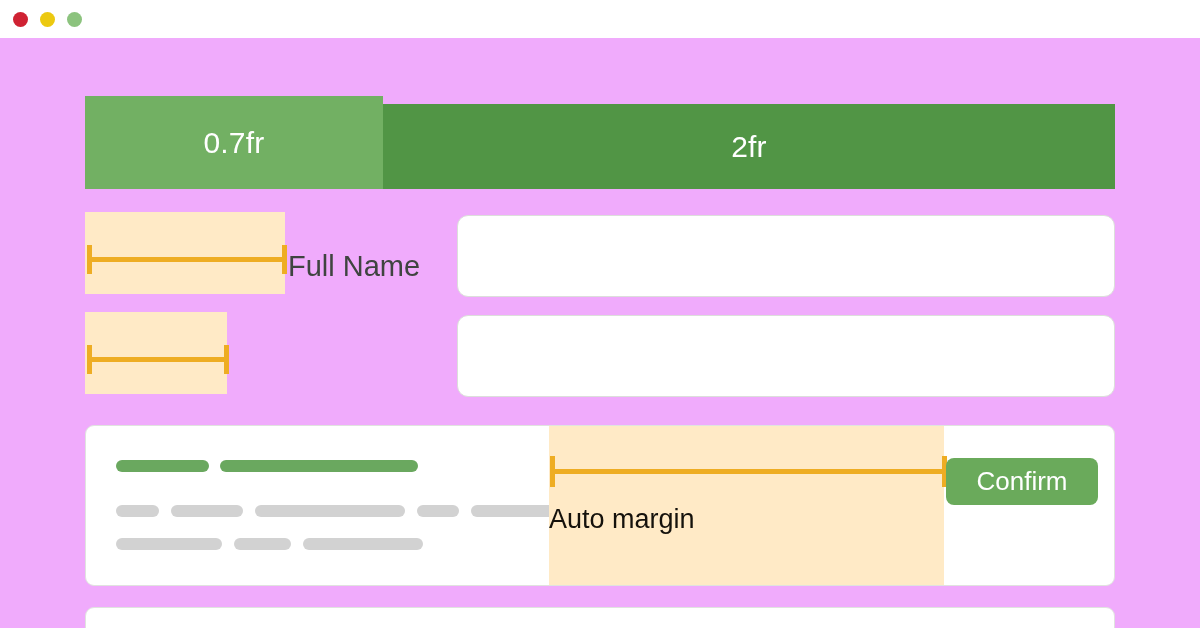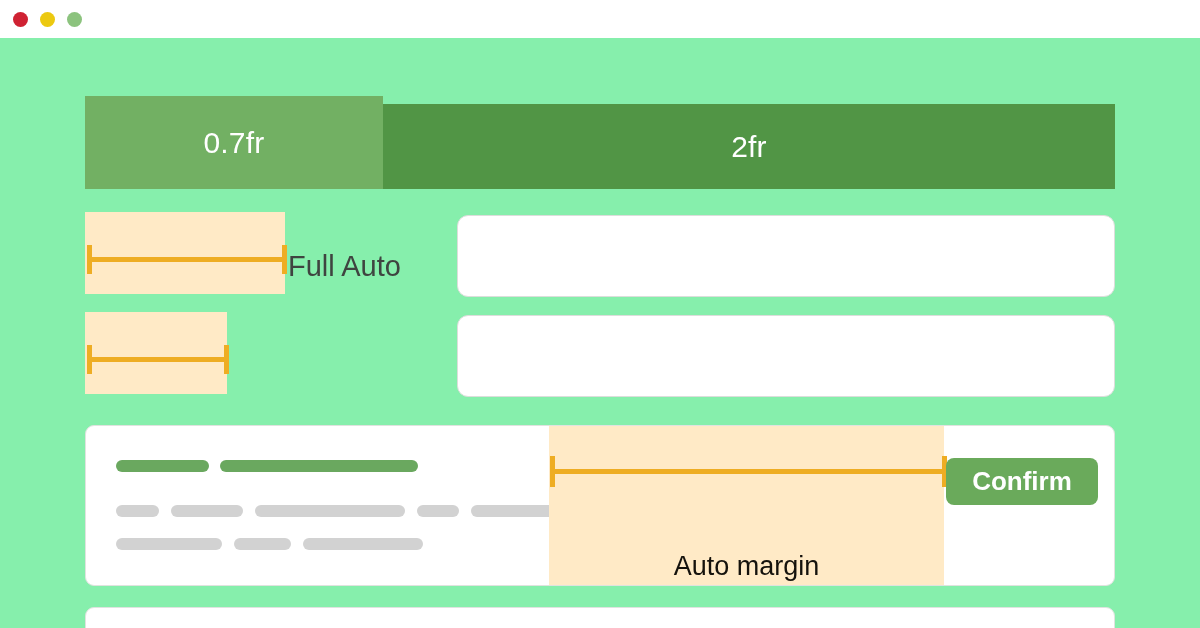--- a/index.html
+++ b/index.html
@@ -11,21 +11,21 @@
     height: 628px;
     overflow: hidden;
     font-family: "Liberation Sans", sans-serif;
     background: #e7f2e4;
   }
 
   .screen {
     position: relative;
     width: 1200px;
     height: 628px;
-    background: #86efac;
+    background: #f0abfc;
     overflow: hidden;
   }
 
   
   .titlebar {
     position: absolute;
     left: 0; top: 0;
     width: 1200px;
     height: 38px;
     background: #ffffff;
@@ -179,45 +179,43 @@
     background: #eead23;
   }
   .card-measure::before { left: 0; }
   .card-measure::after  { right: 0; }
 
   .auto-margin-text {
     position: absolute;
     left: 463px;
     top: 80px;
     width: 395px;
-    text-align: center;
+    text-align: left;
     font-size: 27px;
     color: #15120c;
     line-height: 1;
-    margin-top: 47px;
   }
 
   .confirm-btn {
     position: absolute;
     left: 860px;
     top: 32px;
     width: 152px;
     height: 47px;
     background: #6aaa5b;
     color: #ffffff;
     border: none;
     border-radius: 8px;
     font-size: 26px;
     font-family: "Liberation Sans", sans-serif;
     display: flex;
     align-items: center;
     justify-content: center;
     padding: 0;
     cursor: pointer;
-    font-weight: bold;
   }
 
   .skeleton-row {
     position: absolute;
     display: flex;
     align-items: center;
   }
   .sk-pill {
     height: 12px;
     border-radius: 6px;
@@ -262,21 +260,21 @@
     </div>
     <div class="fr-cell b" style="flex: 1.72 1 0%; background: rgb(81, 149, 69); margin-top: 8px;">
       <span>2fr</span>
     </div>
   </div>
 
   <div class="row r1">
     <div class="label-zone">
       <div class="cream-block"></div>
       <div class="measure"></div>
-      <div class="field-label">Full Auto</div>
+      <div class="field-label">Full Name</div>
     </div>
     <input class="input-box" type="text" placeholder="" style="">
   </div>
 
   <div class="row r2">
     <div class="label-zone">
       <div class="cream-block"></div>
       <div class="measure"></div>
     </div>
     <input class="input-box" type="text" placeholder="" style="">

